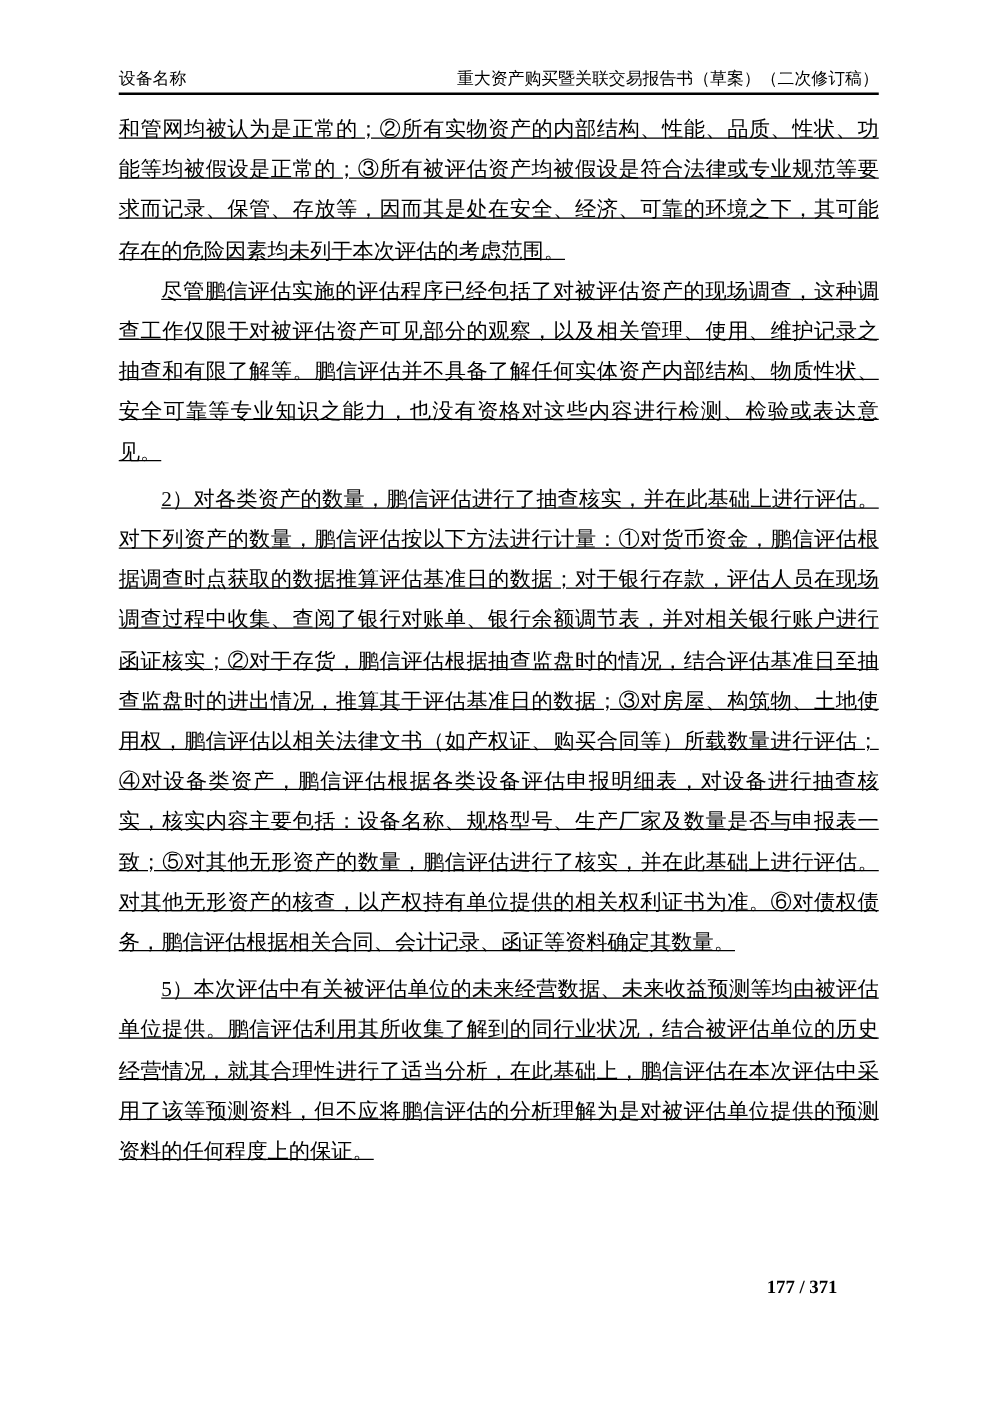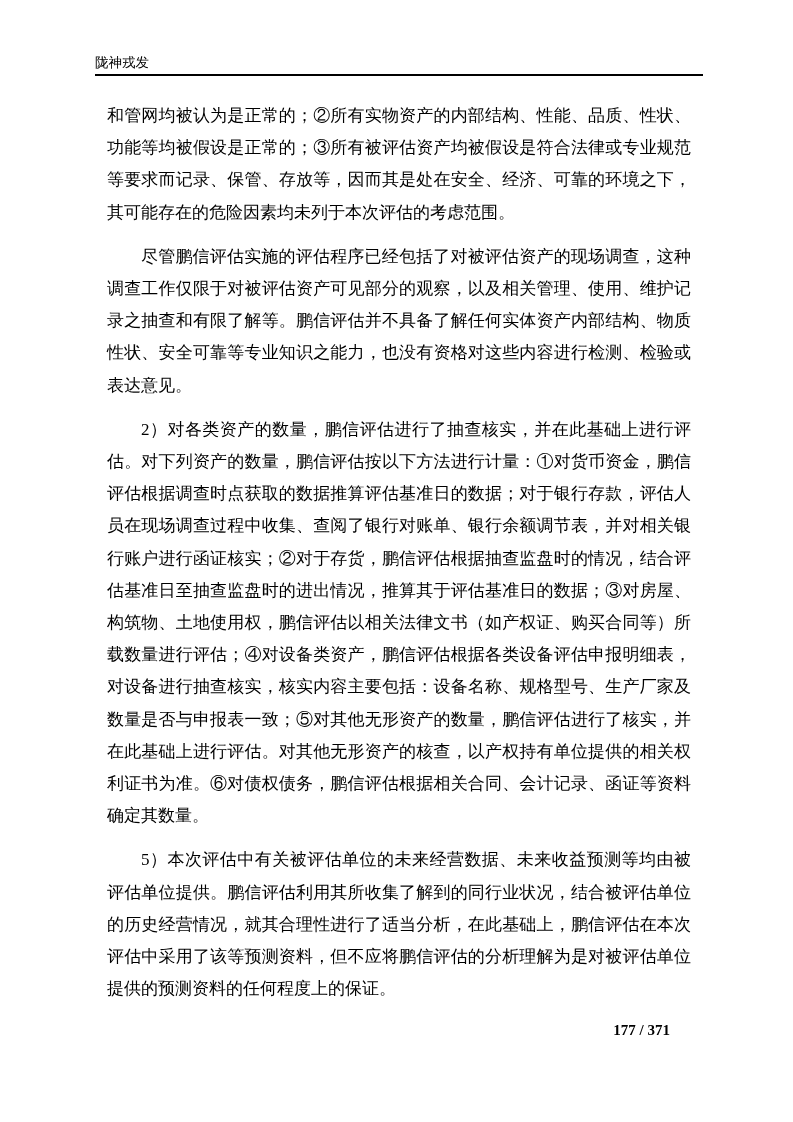--- a/index.html
+++ b/index.html
@@ -40,22 +40,23 @@
     position: absolute;
     left: 95px;
     top: 88px;
     width: 608px;
     font-size: 17px;
     line-height: 32.2px;
     text-align: justify;
     letter-spacing: 0;
   }
   .body-text p {
-    margin: 12px;
+    margin: 0;
     text-indent: 2em;
+    text-decoration: underline;
   }
   .body-text p.noindent {
     text-indent: 0;
   }
   .body-text p.numbered {
     margin-top: 6px;
   }
   .footer {
     position: absolute;
     top: 1021px;
@@ -64,21 +65,22 @@
     font-weight: bold;
     line-height: 18px;
   }
 </style>
 </head>
 <body>
 
 <div class="page">
 
   <div class="header">
-    <span>陇神戎发</span>
+    <span>设备名称</span>
+    <span>重大资产购买暨关联交易报告书（草案）（二次修订稿）</span>
   </div>
 
   <div class="header-rule"></div>
 
   <div class="body-text">
     <p class="noindent">和管网均被认为是正常的；②所有实物资产的内部结构、性能、品质、性状、功能等均被假设是正常的；③所有被评估资产均被假设是符合法律或专业规范等要求而记录、保管、存放等，因而其是处在安全、经济、可靠的环境之下，其可能存在的危险因素均未列于本次评估的考虑范围。</p>
     <p>尽管鹏信评估实施的评估程序已经包括了对被评估资产的现场调查，这种调查工作仅限于对被评估资产可见部分的观察，以及相关管理、使用、维护记录之抽查和有限了解等。鹏信评估并不具备了解任何实体资产内部结构、物质性状、安全可靠等专业知识之能力，也没有资格对这些内容进行检测、检验或表达意见。</p>
     <p class="numbered">2）对各类资产的数量，鹏信评估进行了抽查核实，并在此基础上进行评估。对下列资产的数量，鹏信评估按以下方法进行计量：①对货币资金，鹏信评估根据调查时点获取的数据推算评估基准日的数据；对于银行存款，评估人员在现场调查过程中收集、查阅了银行对账单、银行余额调节表，并对相关银行账户进行函证核实；②对于存货，鹏信评估根据抽查监盘时的情况，结合评估基准日至抽查监盘时的进出情况，推算其于评估基准日的数据；③对房屋、构筑物、土地使用权，鹏信评估以相关法律文书（如产权证、购买合同等）所载数量进行评估；④对设备类资产，鹏信评估根据各类设备评估申报明细表，对设备进行抽查核实，核实内容主要包括：设备名称、规格型号、生产厂家及数量是否与申报表一致；⑤对其他无形资产的数量，鹏信评估进行了核实，并在此基础上进行评估。对其他无形资产的核查，以产权持有单位提供的相关权利证书为准。⑥对债权债务，鹏信评估根据相关合同、会计记录、函证等资料确定其数量。</p>
     <p class="numbered">5）本次评估中有关被评估单位的未来经营数据、未来收益预测等均由被评估单位提供。鹏信评估利用其所收集了解到的同行业状况，结合被评估单位的历史经营情况，就其合理性进行了适当分析，在此基础上，鹏信评估在本次评估中采用了该等预测资料，但不应将鹏信评估的分析理解为是对被评估单位提供的预测资料的任何程度上的保证。</p>
   </div>

